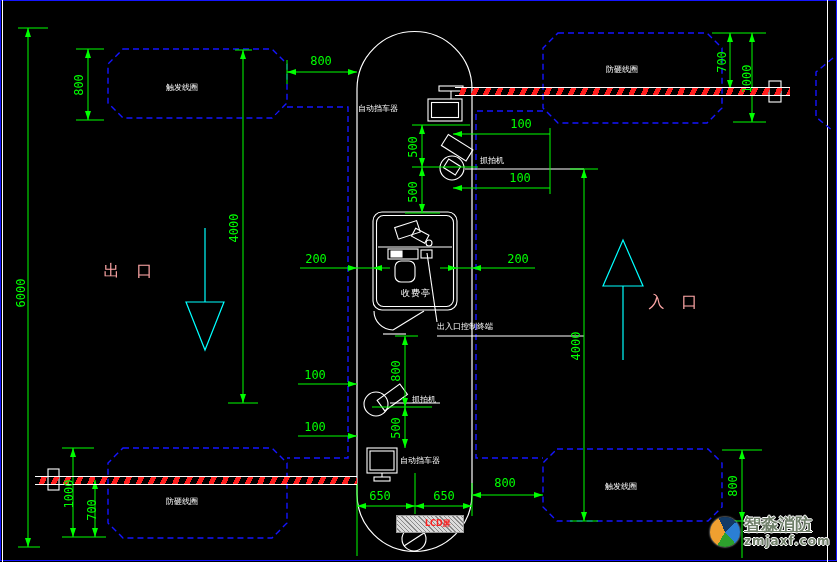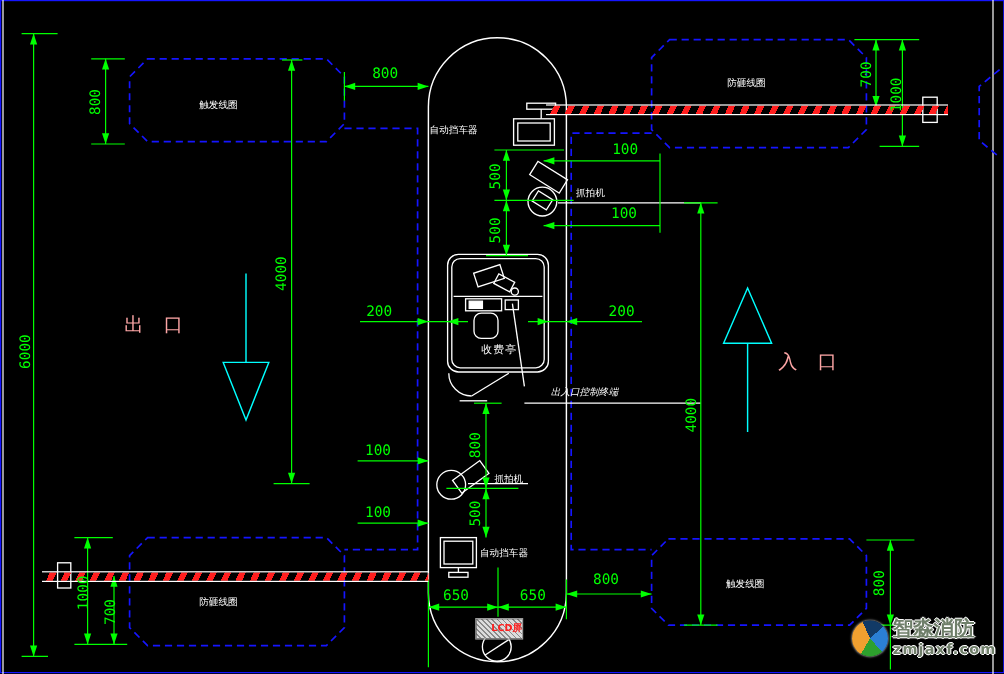--- a/index.html
+++ b/index.html
@@ -11,21 +11,21 @@
   .vdim{transform:translate(-50%,-50%) rotate(-90deg);}
   .wlabel{position:absolute;color:#ffffff;font-size:8px;line-height:1;white-space:nowrap;
           transform:translate(-50%,-50%);}
   .wlabel.booth{font-size:9px;letter-spacing:1px;}
   .biglabel{position:absolute;color:#fca5a5;font-size:16px;letter-spacing:6px;line-height:1;
             white-space:nowrap;transform:translate(-50%,-50%);}
   .arm{position:absolute;height:7px;border-top:1px solid #fff;border-bottom:1px solid #fff;
        background:repeating-linear-gradient(115deg,rgba(0,0,0,0) 0 6px,#ff1e1e 6px 11px);}
   .stamp{position:absolute;left:396px;top:515px;width:38px;height:16px;
          background:repeating-linear-gradient(45deg,#dcdcdc 0 2px,#8a8a8a 2px 3px);
-         border:1px solid #9a9a9a;display:flex;align-items:center;justify-content:flex-end;}
+         border:1px solid #9a9a9a;display:flex;align-items:center;justify-content:flex-start;padding-left:28px;}
   .stamp span{color:#ff2020;font-size:8px;font-weight:bold;line-height:1;white-space:nowrap;}
   .watermark{position:absolute;left:710px;top:516px;display:flex;align-items:center;}
   .wm-logo{width:30px;height:30px;border-radius:50%;
            background:conic-gradient(from 210deg,#f0a030 0 35%,#123a66 35% 55%,#2b7fd4 55% 80%,#2da02d 80% 100%);
            box-shadow:0 0 2px #fff;}
   .wm-text{margin-left:4px;}
   .wm-line1{font-size:17px;font-weight:bold;color:#6f7f6a;
             text-shadow:1px 0 0 #fff,-1px 0 0 #fff,0 1px 0 #fff,0 -1px 0 #fff;line-height:1;text-decoration:underline;}
   .wm-line2{font-size:12px;font-weight:bold;color:#707f6a;letter-spacing:1px;
             text-shadow:1px 0 0 #fff,-1px 0 0 #fff,0 1px 0 #fff,0 -1px 0 #fff;line-height:1;margin-top:2px;}
@@ -234,21 +234,21 @@
 <div class="hdim" style="left:444px;top:496px;">650</div>
 <div class="hdim" style="left:505px;top:483px;">800</div>
 
 <div class="wlabel" style="left:182px;top:88px;">触发线圈</div>
 <div class="wlabel" style="left:622px;top:70px;">防砸线圈</div>
 <div class="wlabel" style="left:182px;top:502px;">防砸线圈</div>
 <div class="wlabel" style="left:621px;top:487px;">触发线圈</div>
 <div class="wlabel" style="left:378px;top:109px;">自动挡车器</div>
 <div class="wlabel" style="left:492px;top:161px;">抓拍机</div>
 <div class="wlabel booth" style="left:404px;top:293px;margin-left:12px;">收费亭</div>
-<div class="wlabel" style="left:487px;top:327px;font-style:italic;">出入口控制终端</div>
+<div class="wlabel" style="left:465px;top:327px;">出入口控制终端</div>
 <div class="wlabel" style="left:424px;top:400px;">抓拍机</div>
 <div class="wlabel" style="left:420px;top:461px;">自动挡车器</div>
 
 <div class="biglabel" style="left:131px;top:271px;">出 口</div>
 <div class="biglabel" style="left:676px;top:302px;">入 口</div>
 
 <div class="stamp">
   <span>LCD屏</span>
 </div>
 

